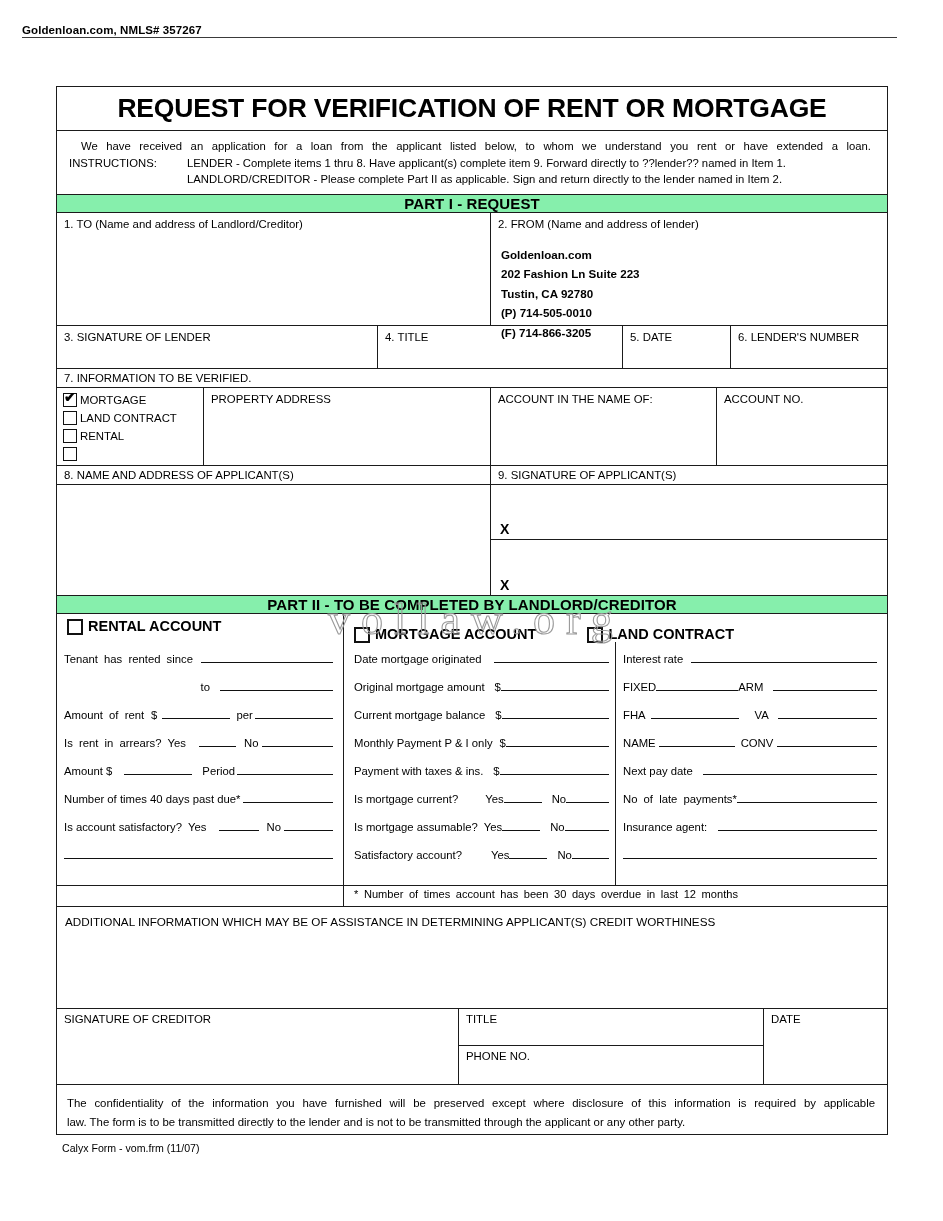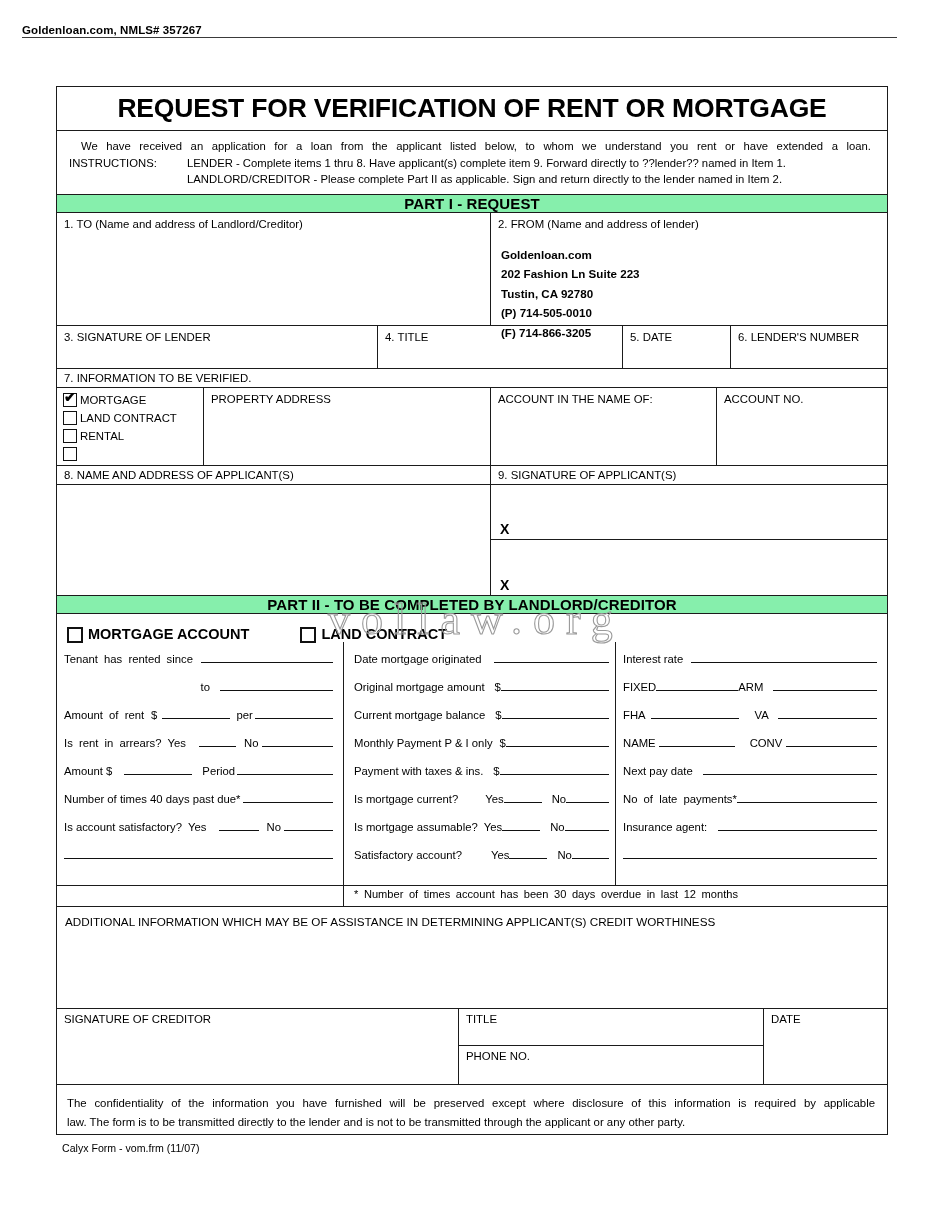--- a/index.html
+++ b/index.html
@@ -297,20 +297,26 @@
       </div>
       <div class="sigline">
         <span class="x">X</span>
       </div>
     </div>
   </div>
 
   <div class="band bt bb">PART II - TO BE COMPLETED BY LANDLORD/CREDITOR</div>
 
   <div class="row" id="partii-head">
+    <div id="ph-rental" class="br">
+      <div class="bighead">
+        <span class="bigchk"></span>
+        <span class="t">RENTAL ACCOUNT</span>
+      </div>
+    </div>
     <div id="ph-mort">
       <div class="bighead">
         <span class="bigchk"></span>
         <span class="t">MORTGAGE ACCOUNT</span>
       </div>
       <div class="bighead grp2">
         <span class="bigchk"></span>
         <span class="t">LAND CONTRACT</span>
       </div>
     </div>
@@ -425,21 +431,21 @@
       </div>
       <div class="frow">
         <span class="t">FHA</span>
         <span class="ul" style="width:88px;margin-left:5px"></span>
         <span class="t" style="margin-left:16px">VA</span>
         <span class="ul grow" style="margin-left:9px"></span>
       </div>
       <div class="frow">
         <span class="t">NAME</span>
         <span class="ul" style="width:76px;margin-left:3px"></span>
-        <span class="t" style="margin-left:15px">CONV</span>
+        <span class="t" style="margin-left:6px">CONV</span>
         <span class="ul grow" style="margin-left:4px"></span>
       </div>
       <div class="frow">
         <span class="t">Next pay date</span>
         <span class="ul grow" style="margin-left:10px"></span>
       </div>
       <div class="frow">
         <span class="t wordsp">No of late payments*</span>
         <span class="ul grow"></span>
       </div>

